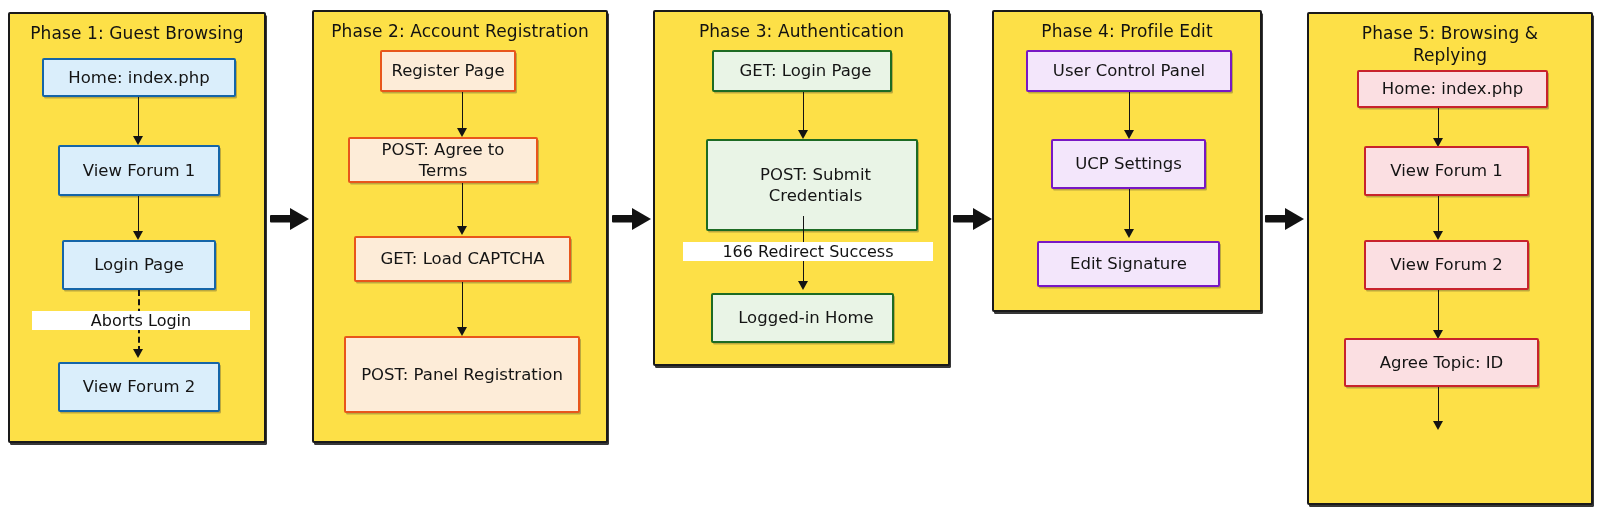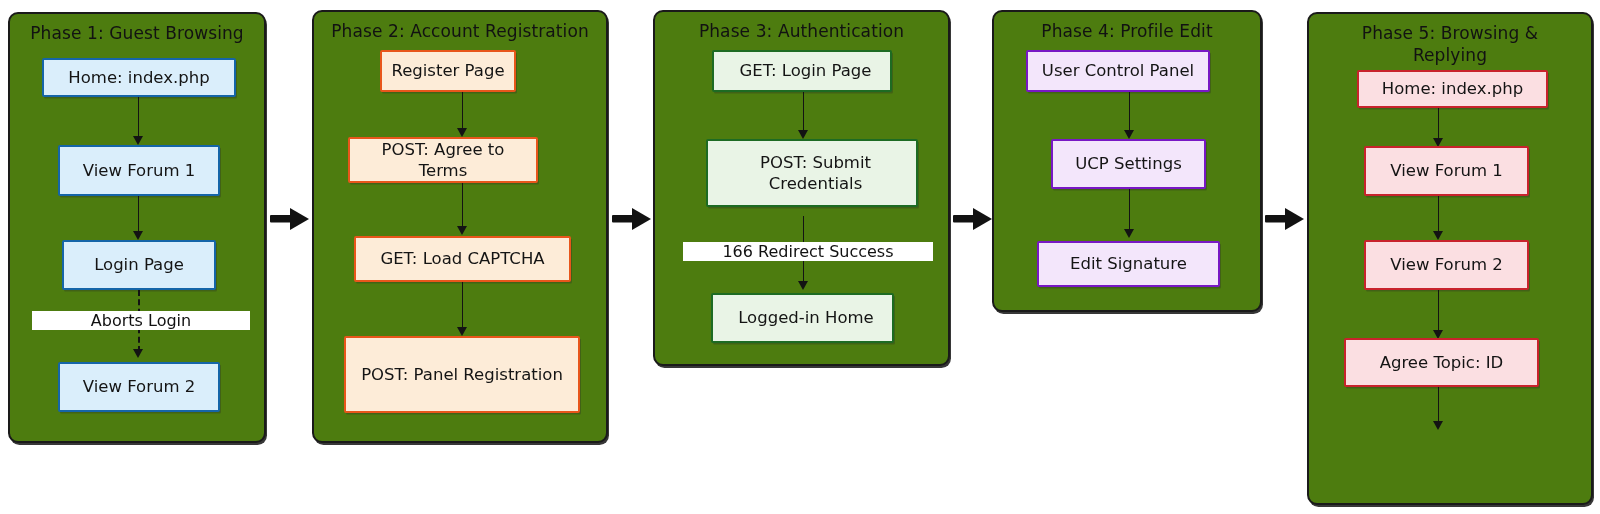--- a/index.html
+++ b/index.html
@@ -17,23 +17,23 @@
     position: relative;
     width: 1600px;
     height: 514px;
     background: #ffffff;
   }
 
   
   .phase {
     position: absolute;
     box-sizing: border-box;
-    background: #4d7c0f;
+    background: #fde047;
     border: 2px solid #1a1a1a;
-    border-radius: 10px;
+    border-radius: 2px;
     box-shadow: 1.5px 2.5px 0 -0.5px rgba(20,20,20,0.85);
   }
   .phase-title {
     position: absolute;
     left: 0;
     right: 0;
     top: 8px;
     text-align: center;
     font-size: 17px;
     line-height: 1.32;
@@ -175,21 +175,21 @@
 
   <div class="phase" style="left:653px; top:10px; width:297px; height:356px;">
     <div class="phase-title">Phase 3: Authentication</div>
 
     <div class="node n-green" style="left:57px; top:38px; width:180px; height:42px;">
       <span>GET: Login Page</span>
     </div>
     <div class="edge" style="left:148px; top:80px; height:43px;"></div>
     <div class="arrowhead" style="left:143px; top:118px;"></div>
 
-    <div class="node n-green" style="left:51px; top:127px; width:212px; height:68px;">
+    <div class="node n-green" style="left:51px; top:127px; width:212px; height:92px;">
       <span>POST: Submit Credentials</span>
     </div>
     <div class="edge" style="left:148px; top:204px; height:70px;"></div>
     <div class="edge-label" style="left:28px; top:230px; width:244px;">166 Redirect Success</div>
     <div class="arrowhead" style="left:143px; top:269px;"></div>
 
     <div class="node n-green" style="left:56px; top:281px; width:183px; height:50px;">
       <span>Logged-in Home</span>
     </div>
   </div>
@@ -197,21 +197,21 @@
   <svg class="connector" style="left:953px; top:206px;" width="40" height="26" viewBox="0 0 40 26">
     <g fill="#121212">
       <rect x="0" y="9" width="24" height="7.5" rx="1"></rect>
       <path d="M20 2 L39 13 L20 24 Z"></path>
     </g>
   </svg>
 
   <div class="phase" style="left:992px; top:10px; width:270px; height:302px;">
     <div class="phase-title">Phase 4: Profile Edit</div>
 
-    <div class="node n-purple" style="left:32px; top:38px; width:184px; height:42px;align-items:center;">
+    <div class="node n-purple" style="left:32px; top:38px; width:206px; height:42px;align-items:center;">
       <span>User Control Panel</span>
     </div>
     <div class="edge" style="left:135px; top:80px; height:43px;"></div>
     <div class="arrowhead" style="left:130px; top:118px;"></div>
 
     <div class="node n-purple" style="left:57px; top:127px; width:155px; height:50px;">
       <span>UCP Settings</span>
     </div>
     <div class="edge" style="left:135px; top:177px; height:45px;"></div>
     <div class="arrowhead" style="left:130px; top:217px;"></div>

